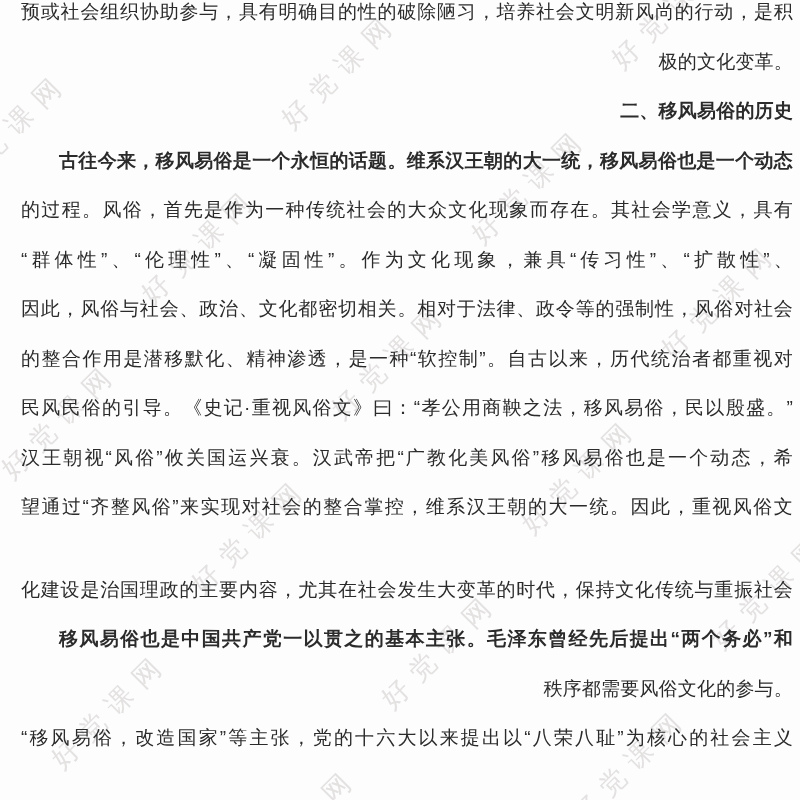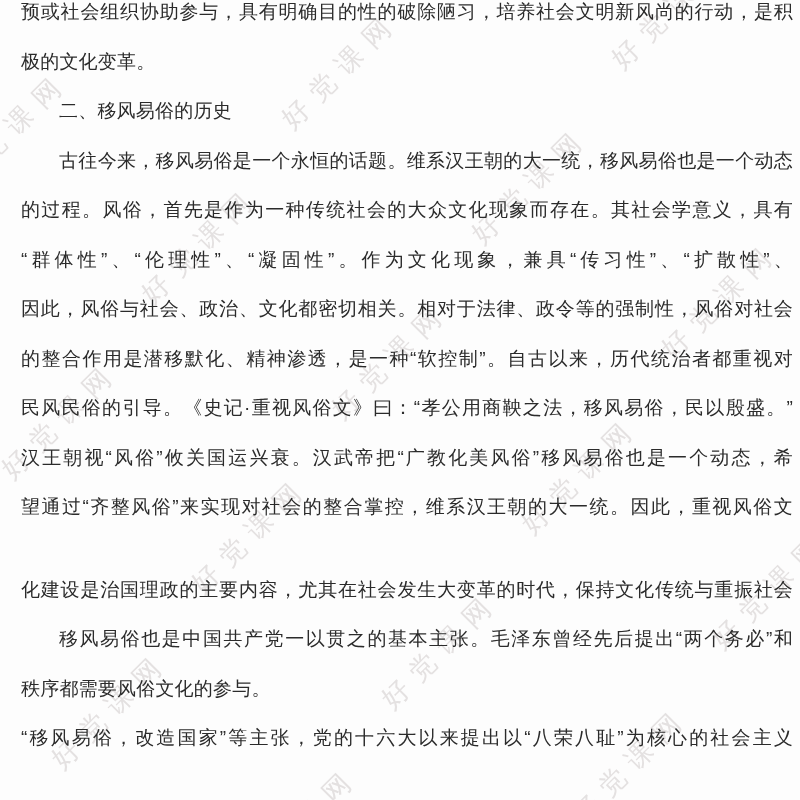--- a/index.html
+++ b/index.html
@@ -24,26 +24,27 @@
   }
   .text-layer{
     position:absolute;left:0;top:-13px;width:800px;z-index:1;
     padding:0 7px 0 21px;box-sizing:border-box;
   }
   .line{
     height:49.5px;line-height:49.5px;
     font-size:19px;color:#2b2b2b;
     overflow:hidden;
     letter-spacing:0.2px;
+    text-align:right;
   }
   .fill{
     text-align:justify;
     text-align-last:justify;
   }
-  .indent{ text-indent:38px; }
+  .indent{ text-indent:38px;font-weight:bold; }
   .gap-before{ margin-top:33px; }
 </style>
 </head>
 <body>
 
 <div class="page">
 
   <div class="watermark-layer">
       <span class="wm" style="left: 10px; top: 130px; color: rgba(186, 178, 178, 0.38);">好党课网</span>
       <span class="wm" style="left: 340px; top: 70px; color: rgba(186, 178, 178, 0.38);">好党课网</span>

